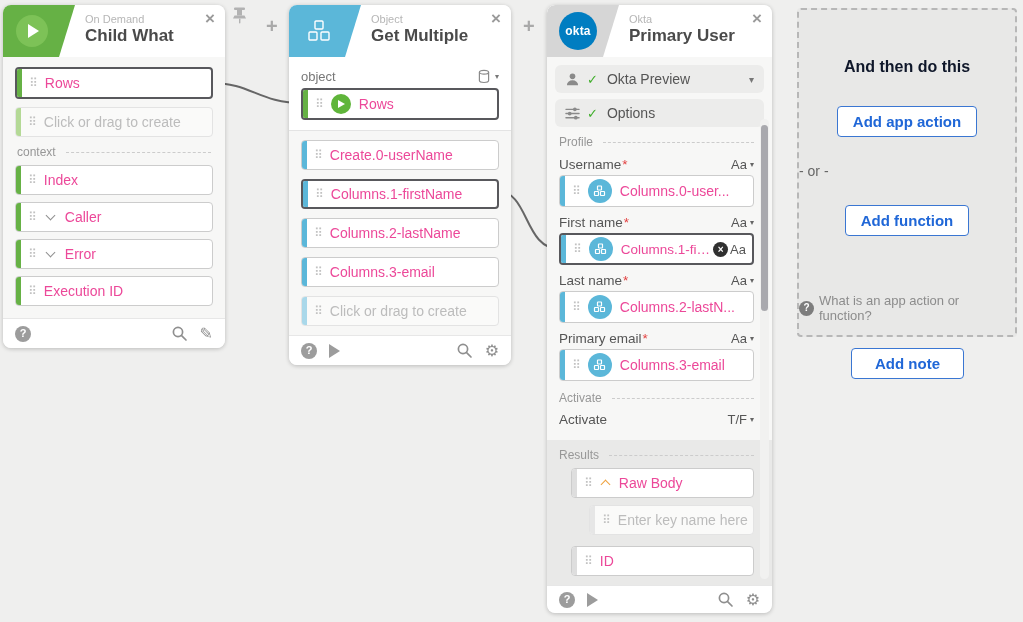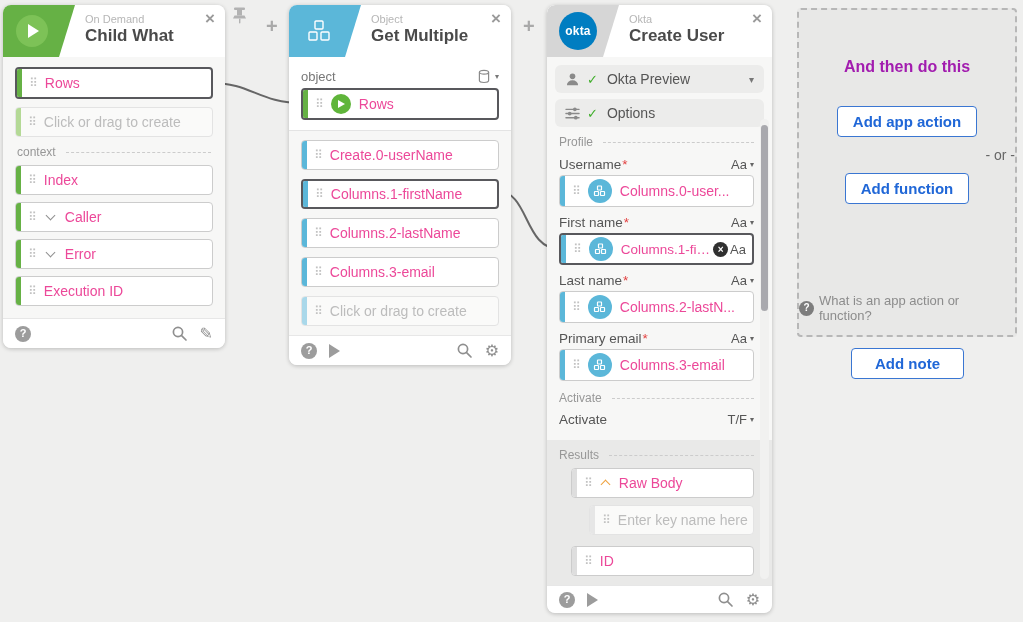--- a/index.html
+++ b/index.html
@@ -73,24 +73,24 @@
   .inline-type{font-size:13px;color:#555;flex:none;margin-right:6px;}
 
   .results-panel{background:#e9e9e8;margin:10px -18px 0 -12px;padding:8px 18px 14px 12px;}
   .bar-gray{background:#dedede;}
 
   .scrollbar{position:absolute;right:3px;top:114px;width:9px;height:460px;background:#f1f1f0;border-radius:5px;z-index:4;}
   .thumb{position:absolute;left:1px;top:6px;width:7px;height:186px;background:#a9a9ae;border-radius:4px;}
 
   .add-panel{position:absolute;left:797px;top:8px;width:220px;height:329px;background:#e8e8e7;
         border:2px dashed #b7b7b7;border-radius:4px;}
-  .panel-heading{margin-top:48px;text-align:center;font-size:16px;font-weight:700;color:#a21caf;}
+  .panel-heading{margin-top:48px;text-align:center;font-size:16px;font-weight:700;color:#0f172a;}
   .blue-btn{display:block;margin:0 auto;background:#fff;border:1px solid #3a76d2;color:var(--action-blue);
         border-radius:4px;font-size:15px;font-weight:600;padding:6px 15px;cursor:pointer;}
-  .or-divider{text-align:right;font-size:14px;color:#666;margin:10px 0;}
+  .or-divider{text-align:left;font-size:14px;color:#666;margin:26px 0;}
   .help-row{position:absolute;left:0;right:0;bottom:12px;display:flex;align-items:center;justify-content:center;gap:5px;
         font-size:13px;color:#8c8c8c;cursor:pointer;}
   .help-row .qmark{background:#7d7d7d;width:15px;height:15px;font-size:10px;}
   .add-note-btn{position:absolute;left:851px;top:348px;width:113px;height:31px;background:#fff;border:1px solid #3a76d2;
         color:var(--action-blue);border-radius:4px;font-size:15px;font-weight:600;cursor:pointer;}
 
   .float-ic{position:absolute;color:#a9a9a9;}
   .plus{font-size:20px;font-weight:700;line-height:1;}
 </style>
 </head>
@@ -253,21 +253,21 @@
     </div>
   </div>
 
   <div class="card" style="left:547px;top:5px;width:225px;height:608px;overflow:hidden">
     <div class="card-header">
       <div class="band band-gray">
         <div class="okta-dot">okta</div>
       </div>
       <div class="head-text">
         <div class="type">Okta</div>
-        <div class="title">Create User</div>
+        <div class="title">Primary User</div>
       </div>
       <span class="close">×</span>
     </div>
 
     <div class="gray-row" style="margin-top:8px">
       <svg width="15" height="15" viewBox="0 0 16 16">
         <circle cx="8" cy="4.6" r="3" fill="#8a8a8a"></circle>
           <path d="M2 14a6 5.2 0 0 1 12 0z" fill="#8a8a8a"></path>
       </svg>
       <span class="check">✓</span>

